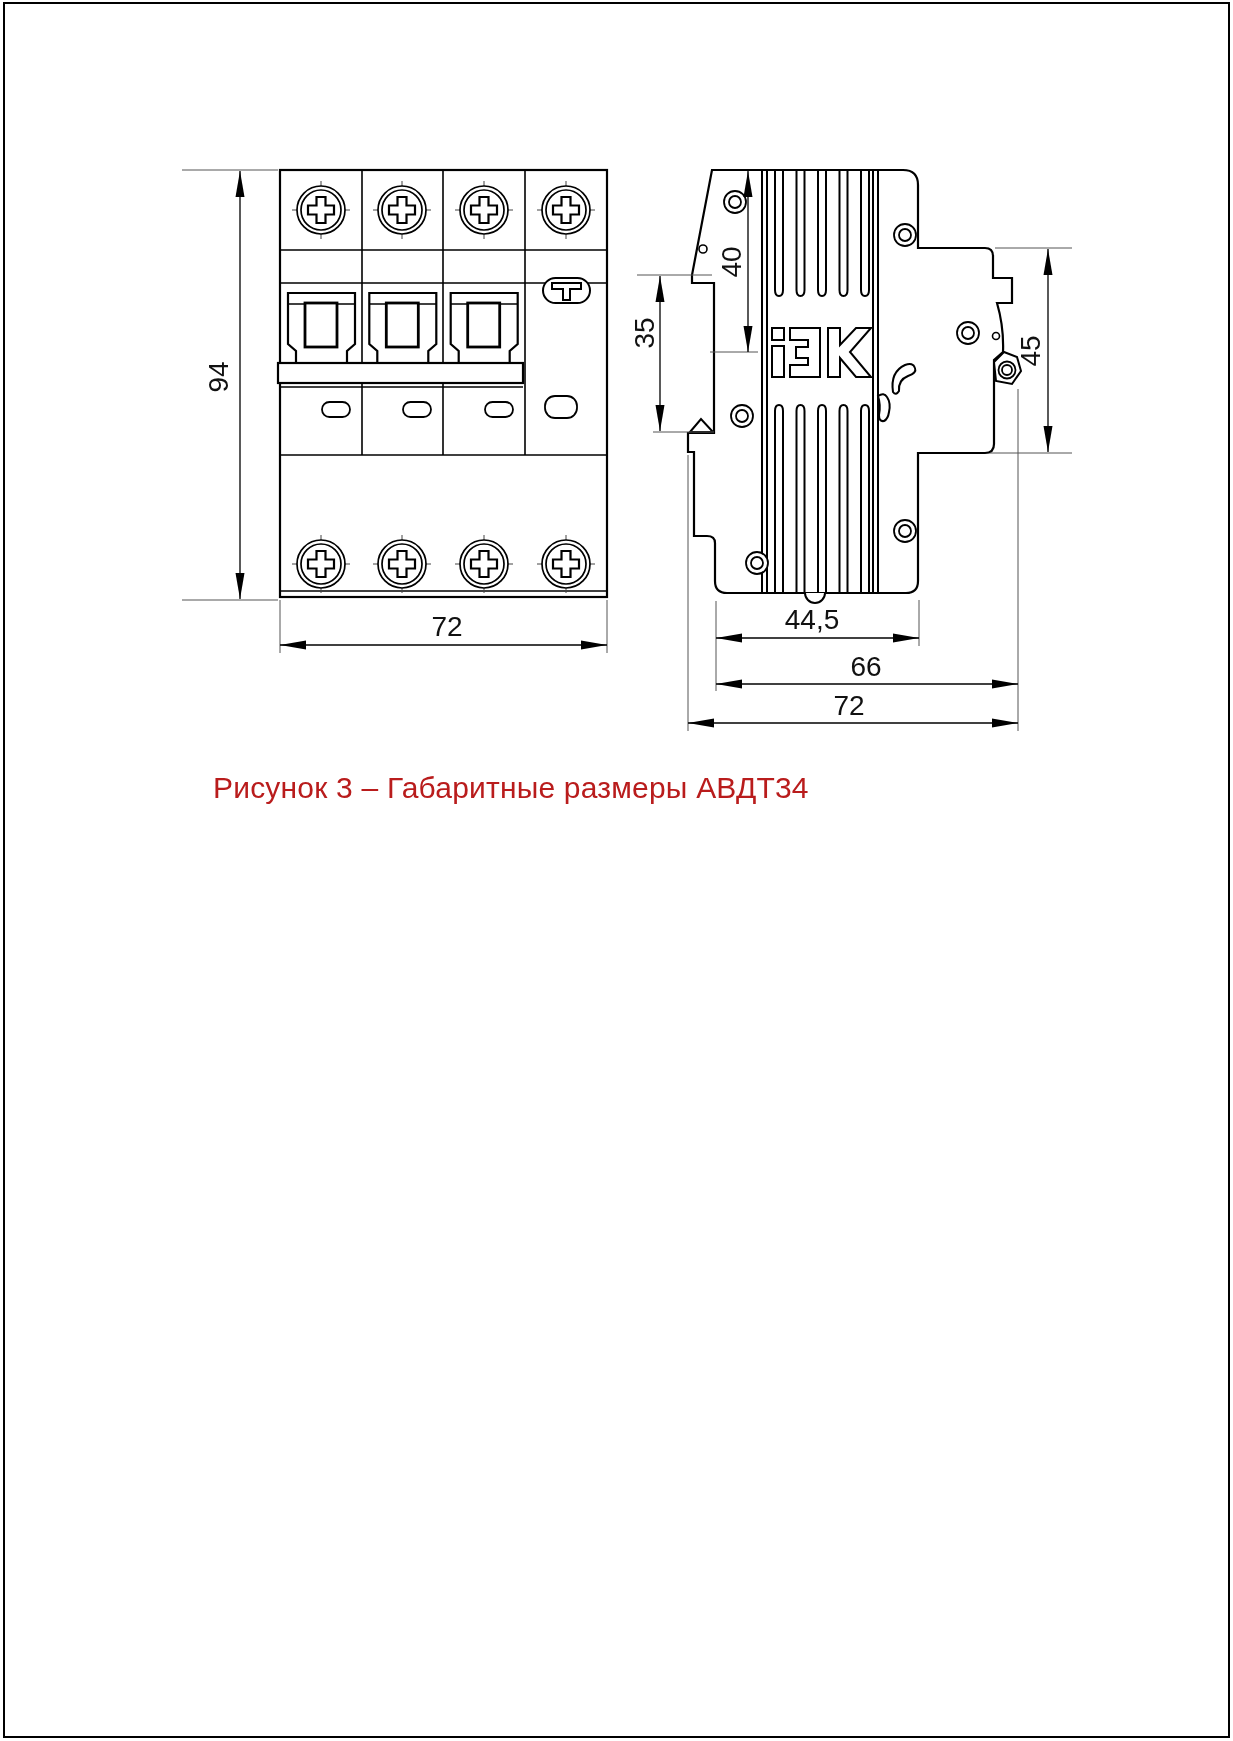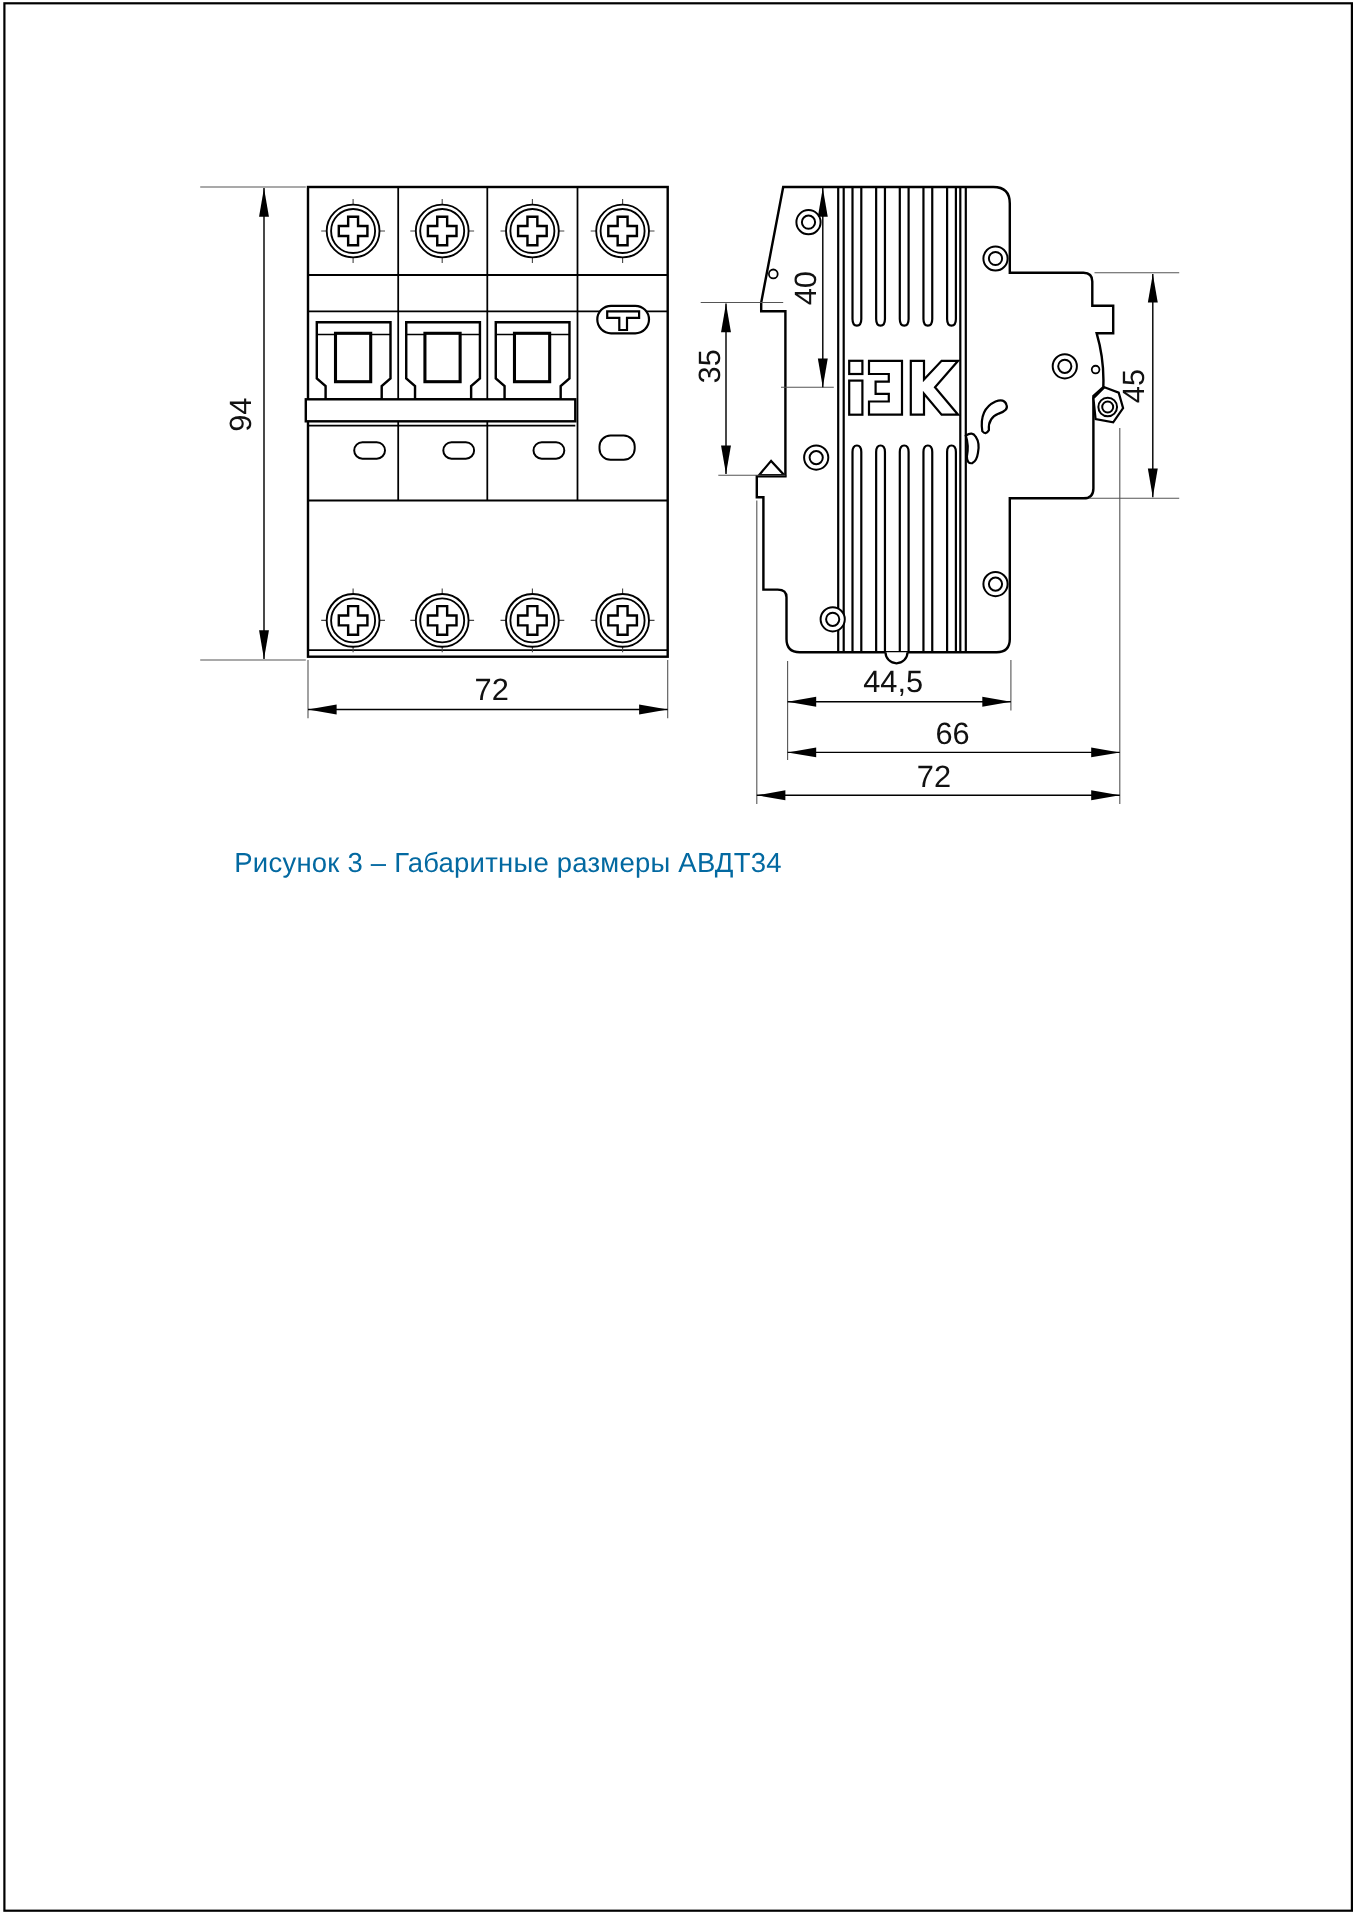--- a/index.html
+++ b/index.html
@@ -1,20 +1,20 @@
 <!DOCTYPE html>
 <html><head>
 <meta charset="utf-8">
 <style>
   html,body{margin:0;padding:0;background:#ffffff;}
   .page{position:relative;width:1233px;height:1741px;background:#ffffff;overflow:hidden;
         font-family:"Liberation Sans",sans-serif;}
   .page-frame{position:absolute;left:3px;top:2px;right:3px;bottom:3px;border:2px solid #000;}
   .drawing{position:absolute;left:0;top:0;}
-  .caption{position:absolute;left:213px;top:771px;font-size:25px;color:#0369a1;
+  .caption{position:absolute;left:213px;top:771px;font-size:30px;color:#b91c1c;
            letter-spacing:0.2px;white-space:nowrap;}
   svg text{font-family:"Liberation Sans",sans-serif;font-size:28px;fill:#111;}
   .outline{fill:#fff;stroke:#000;stroke-width:2.2;}
   .thin{stroke:#000;stroke-width:1.6;fill:none;}
   .ext{stroke:#555;stroke-width:1;fill:none;}
   .dim{stroke:#000;stroke-width:1.3;fill:none;}
 </style>
 </head>
 <body>
 

